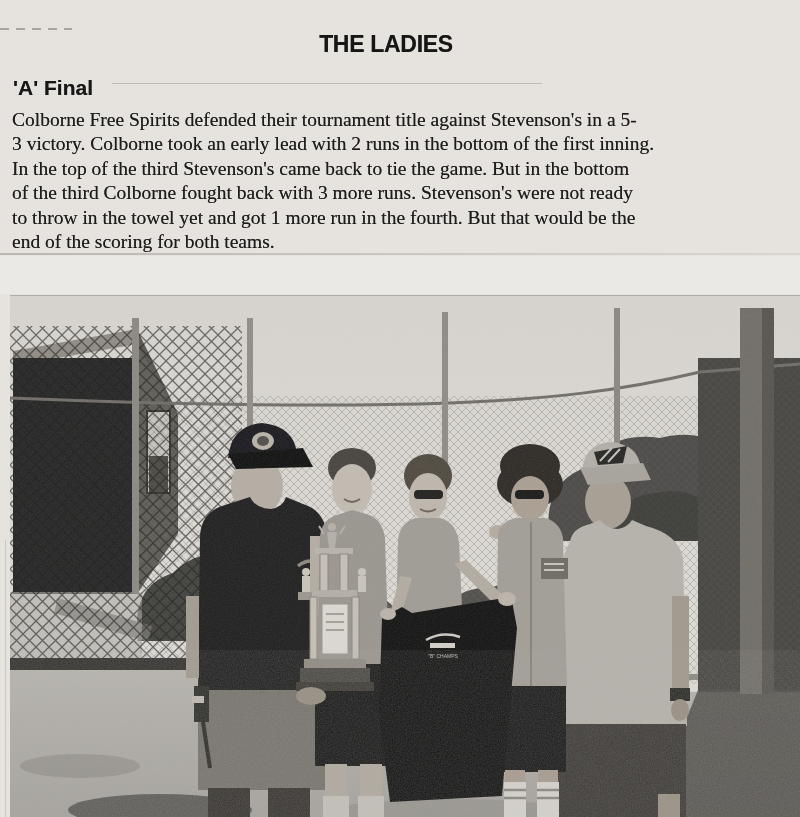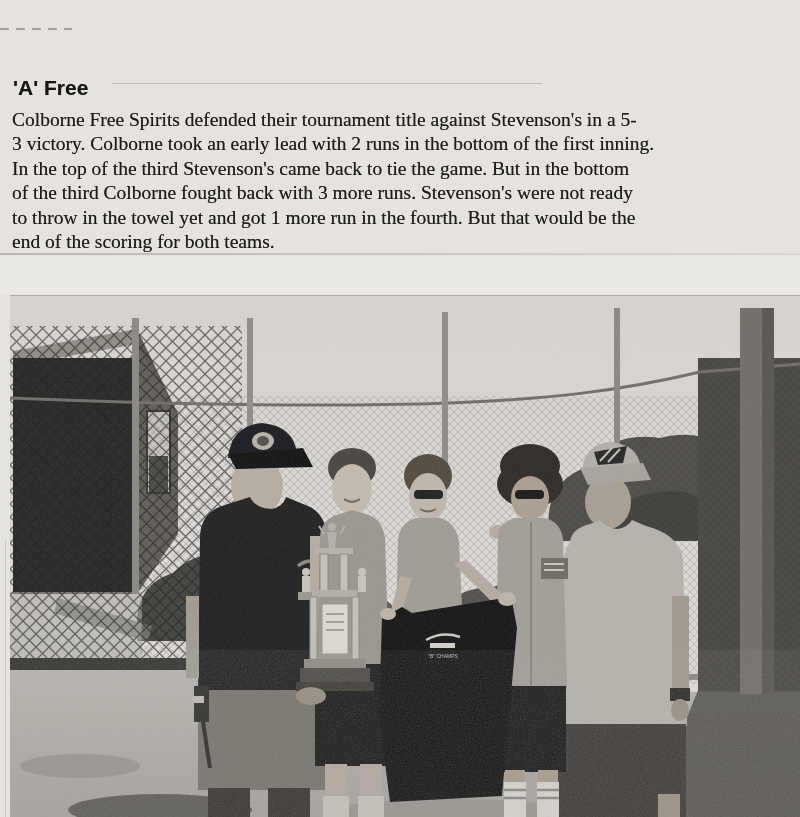--- a/index.html
+++ b/index.html
@@ -35,21 +35,22 @@
     position:absolute;top:295px;left:10px;width:790px;height:522px;margin:0;
     background:#dcd9d4;border-top:1px solid rgba(110,108,104,.4);
   }
   .team-photo svg{display:block;width:100%;height:100%;}
 </style>
 </head>
 <body>
 
 <div class="page">
 
-  <h2 class="section-heading">'A' Free</h2>
+  <h1 class="doc-title">THE LADIES</h1>
+  <h2 class="section-heading">'A' Final</h2>
   <p class="article-body">Colborne Free Spirits defended their tournament title against Stevenson's in a 5-
 3 victory. Colborne took an early lead with 2 runs in the bottom of the first inning.
 In the top of the third Stevenson's came back to tie the game. But in the bottom
 of the third Colborne fought back with 3 more runs. Stevenson's were not ready
 to throw in the towel yet and got 1 more run in the fourth. But that would be the
 end of the scoring for both teams.</p>
 
   <div class="artifact artifact-dashes"></div>
   <div class="artifact artifact-line-1"></div>
   <div class="artifact artifact-line-2"></div>

